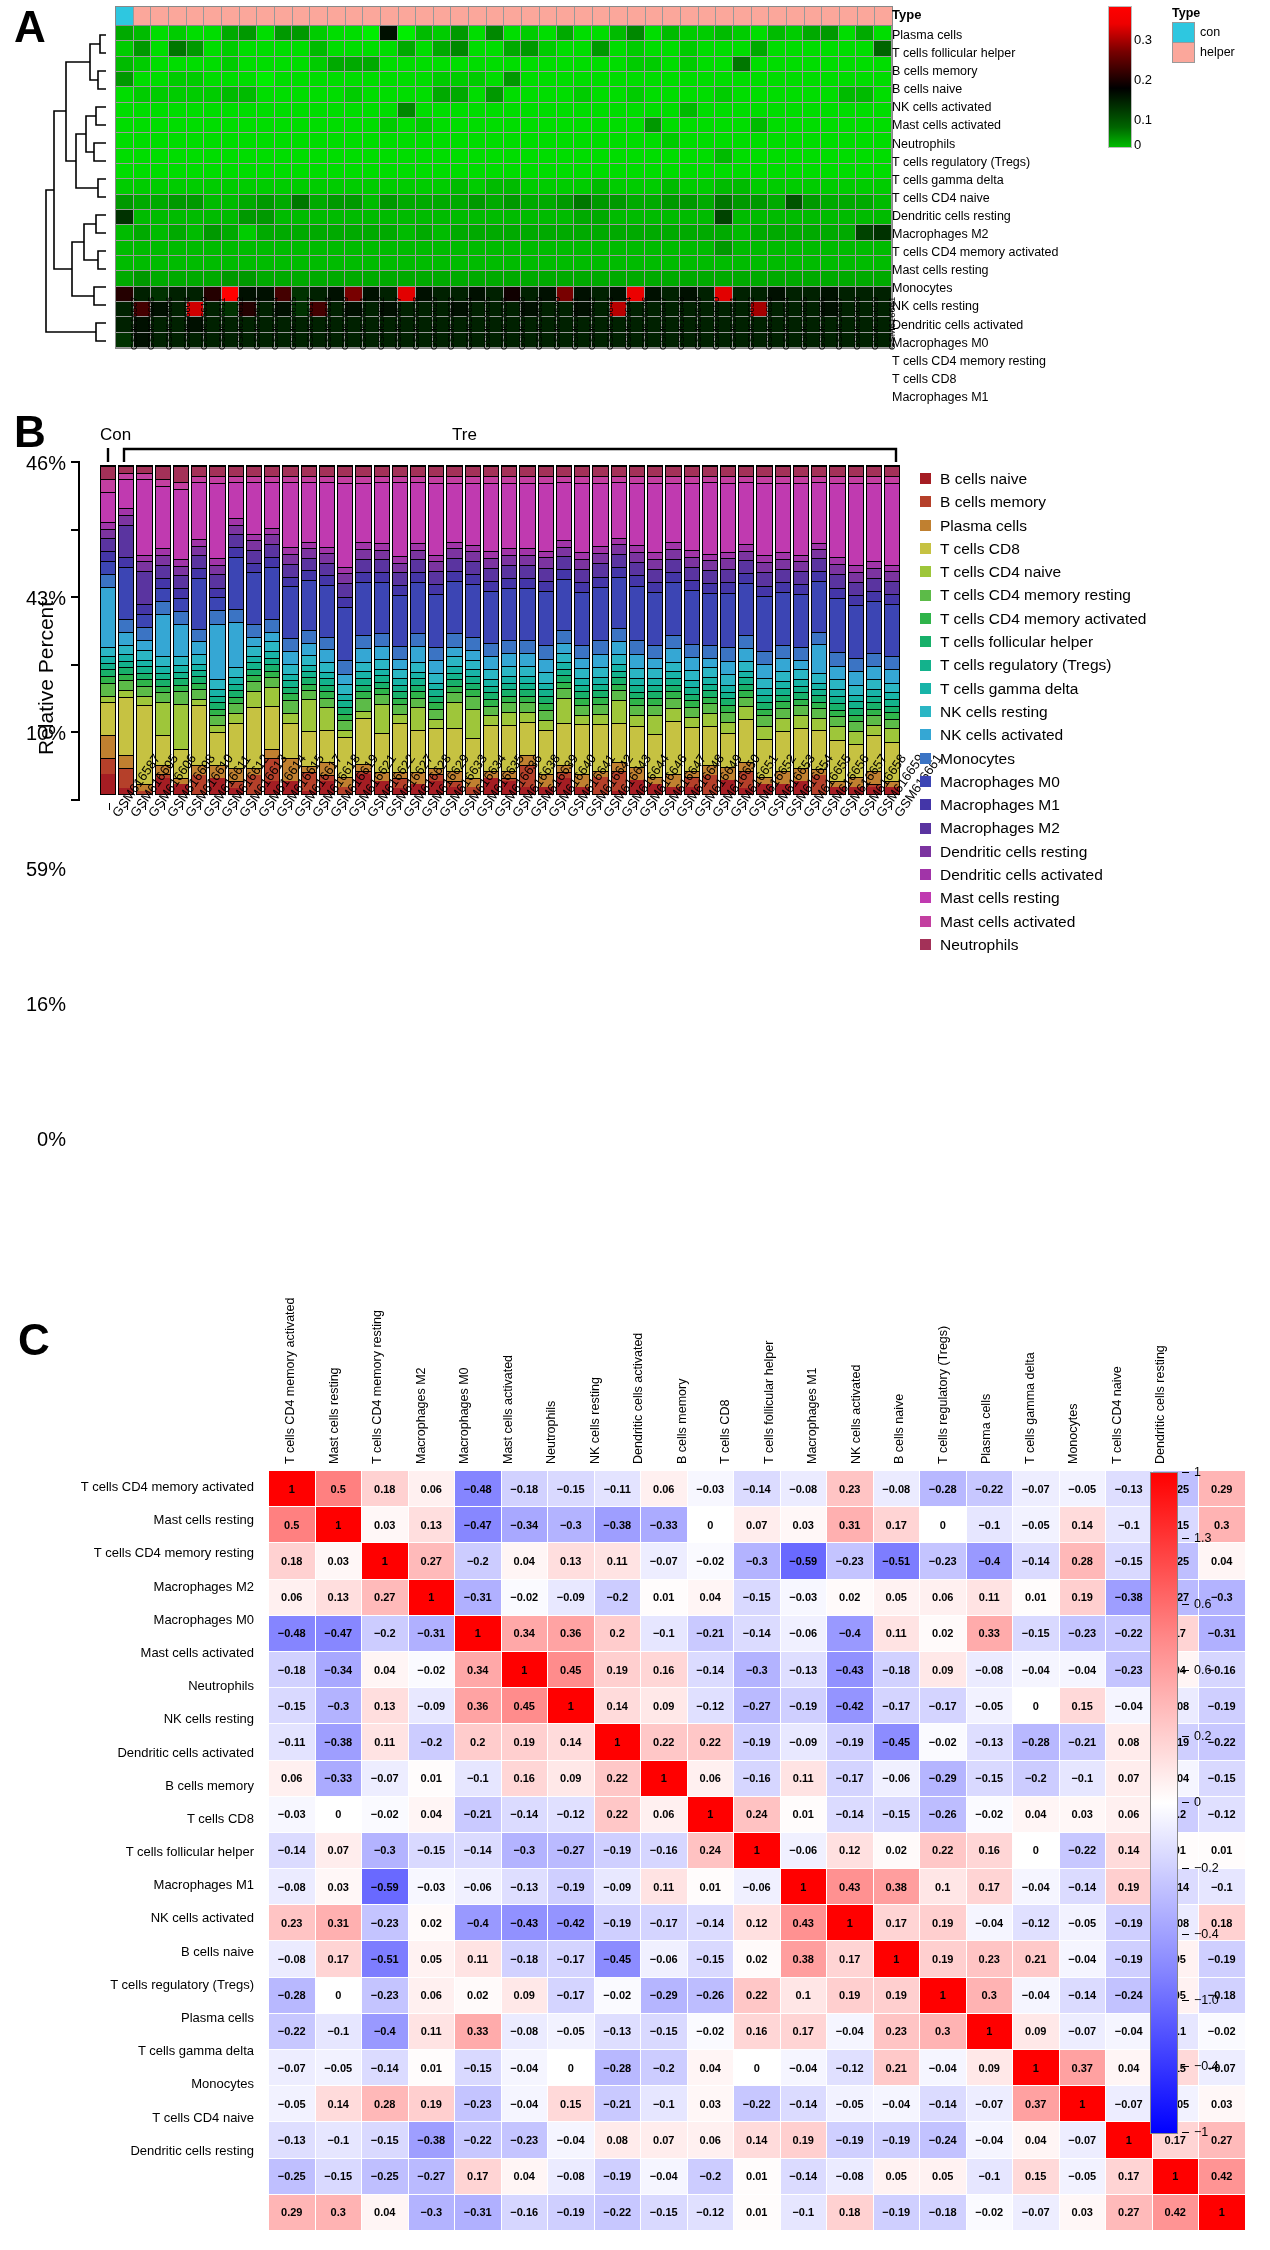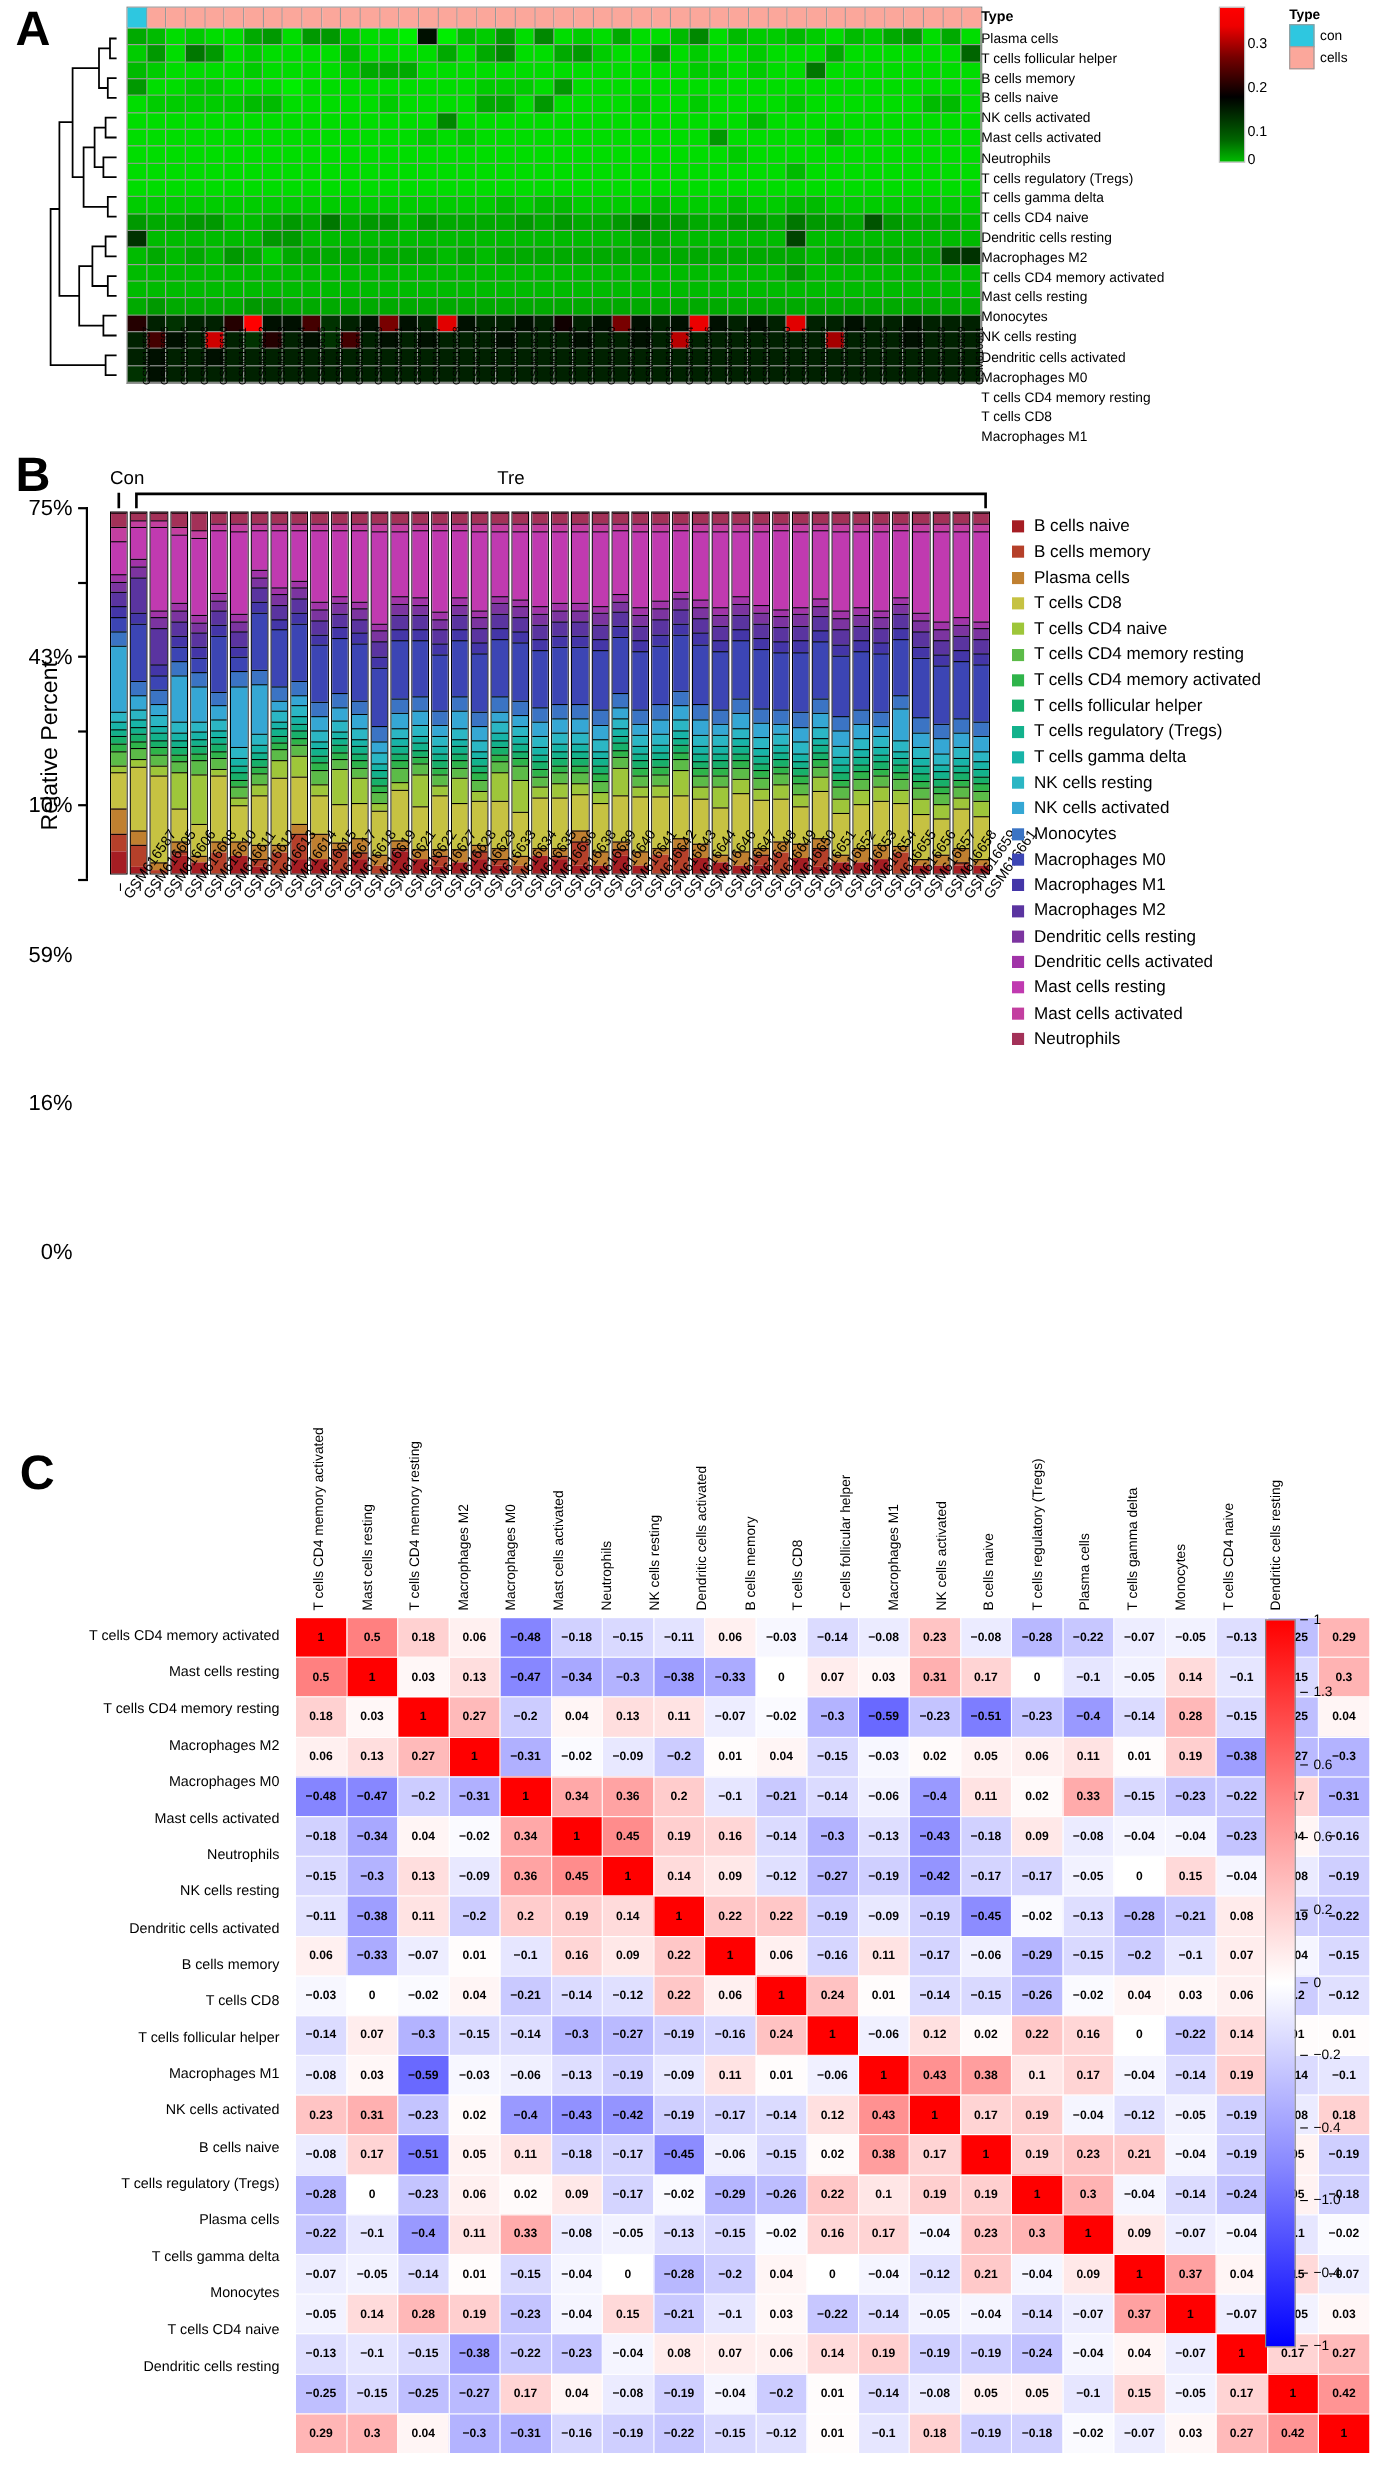--- a/index.html
+++ b/index.html
@@ -1146,33 +1146,33 @@
 
   <div class="typelegend">
     <div class="ttl">Type</div>
     <div id="a-typelegend">
         <div class="row">
           <span class="sw" style="background: rgb(46, 199, 224);"></span>
           <span>con</span>
         </div>
         <div class="row">
           <span class="sw" style="background: rgb(251, 167, 155);"></span>
-          <span>cells</span>
+          <span>helper</span>
         </div>
       </div>
   </div>
 </div>
 
 <div id="panelB">
   <div class="panel-letter letter">B</div>
 
   <div class="ylabelB" style="left:34px;top:350px;">Relative Percent</div>
   <div class="baxis" id="b-axis">
       <div class="btick" style="top: 0px;">
-        <div class="bticklab" style="top: 0px;">75%</div>
+        <div class="bticklab" style="top: 0px;">46%</div>
       </div>
       <div class="btick" style="top: 67.6px;">
         <div class="bticklab" style="top: 67.6px;">43%</div>
       </div>
       <div class="btick" style="top: 135.2px;">
         <div class="bticklab" style="top: 135.2px;">10%</div>
       </div>
       <div class="btick" style="top: 202.8px;">
         <div class="bticklab" style="top: 202.8px;">59%</div>
       </div>

